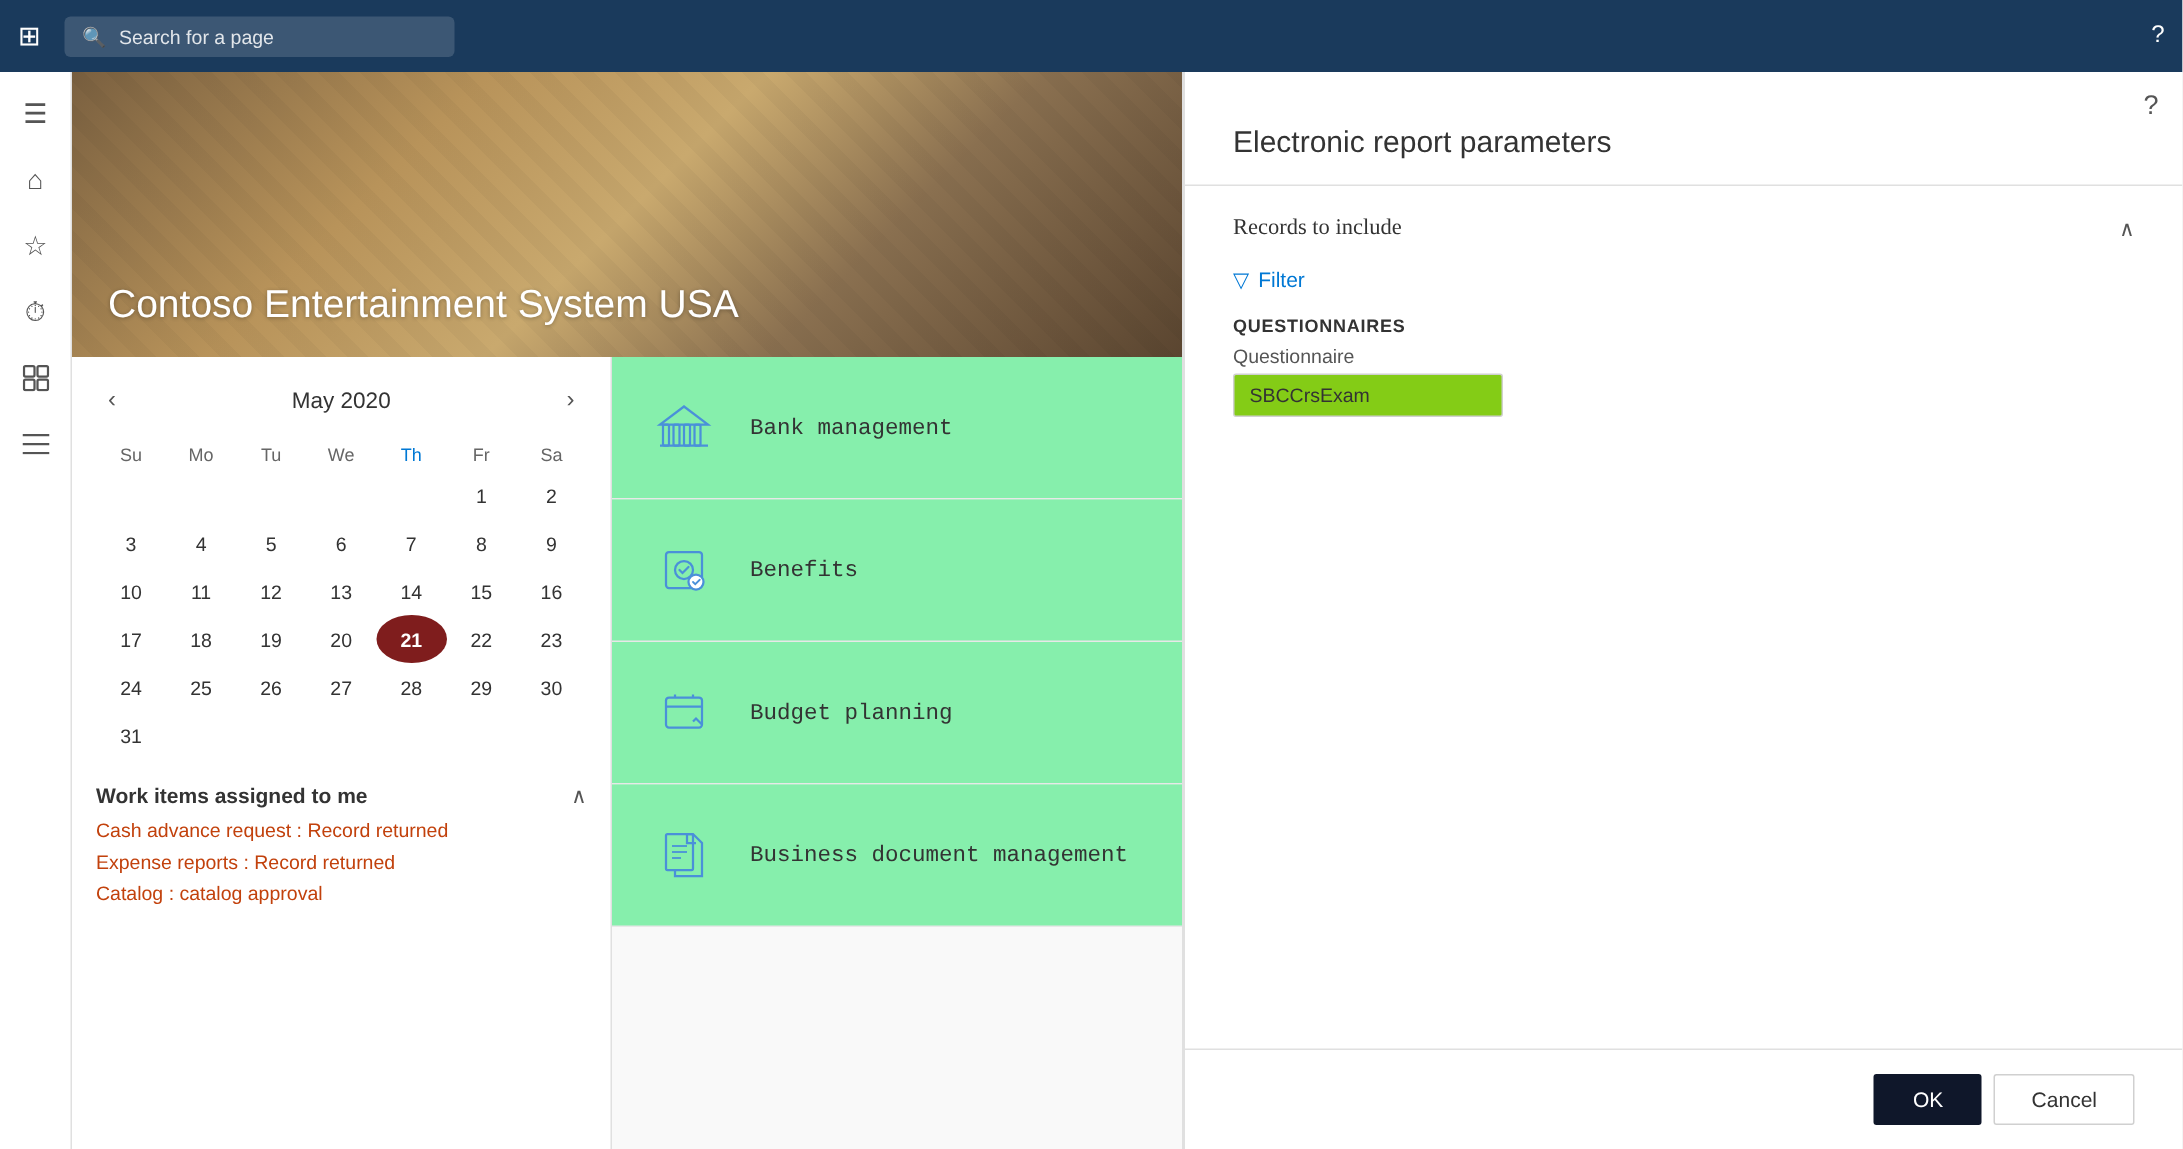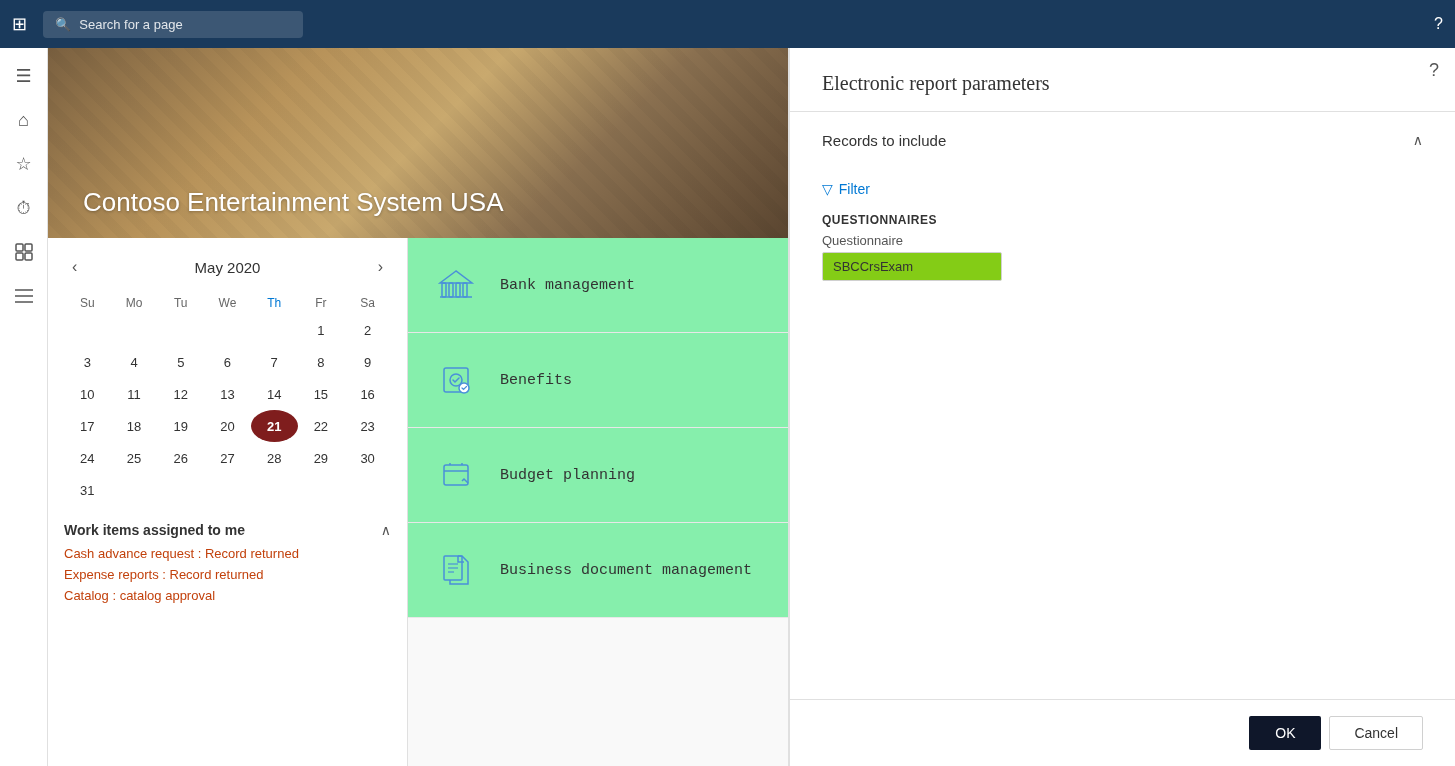--- a/index.html
+++ b/index.html
@@ -88,21 +88,20 @@
       top: 0; left: 0; right: 0; bottom: 0;
       background: 
         repeating-linear-gradient(45deg, transparent, transparent 10px, rgba(0,0,0,0.03) 10px, rgba(0,0,0,0.03) 20px);
     }
     .hero-title {
       color: white;
       font-size: 26px;
       font-weight: 300;
       text-shadow: 0 1px 3px rgba(0,0,0,0.3);
       position: relative;
-      margin-left: 11px;
     }
 
     
     .dashboard-lower {
       display: flex;
       flex: 1;
       overflow: hidden;
       background: #f9f9f9;
     }
 
@@ -221,39 +220,39 @@
     
     .right-panel {
       flex: 1;
       background: #fff;
       display: flex;
       flex-direction: column;
       border-left: 2px solid #e0e0e0;
       position: relative;
     }
     .right-panel-header {
-      padding: 24px 32px 16px;
+      padding: 36px 32px 16px;
       border-bottom: 1px solid #e0e0e0;
-      font-family: Liberation Serif, serif;
     }
     .right-panel-title {
       font-size: 20px;
       font-weight: 400;
       color: #333;
     }
     .right-panel-body {
       flex: 1;
       padding: 20px 32px;
       overflow-y: auto;
     }
     .section-header {
       display: flex;
       align-items: flex-start;
       justify-content: space-between;
-      margin-bottom: 32px;
+      margin-bottom: 16px;
+      font-family: Liberation Serif, serif;
     }
     .section-title {
       font-size: 15px;
       font-weight: 500;
       color: #333;
     }
     .collapse-icon { color: #555; cursor: pointer; }
     .filter-btn {
       display: flex;
       align-items: center;

